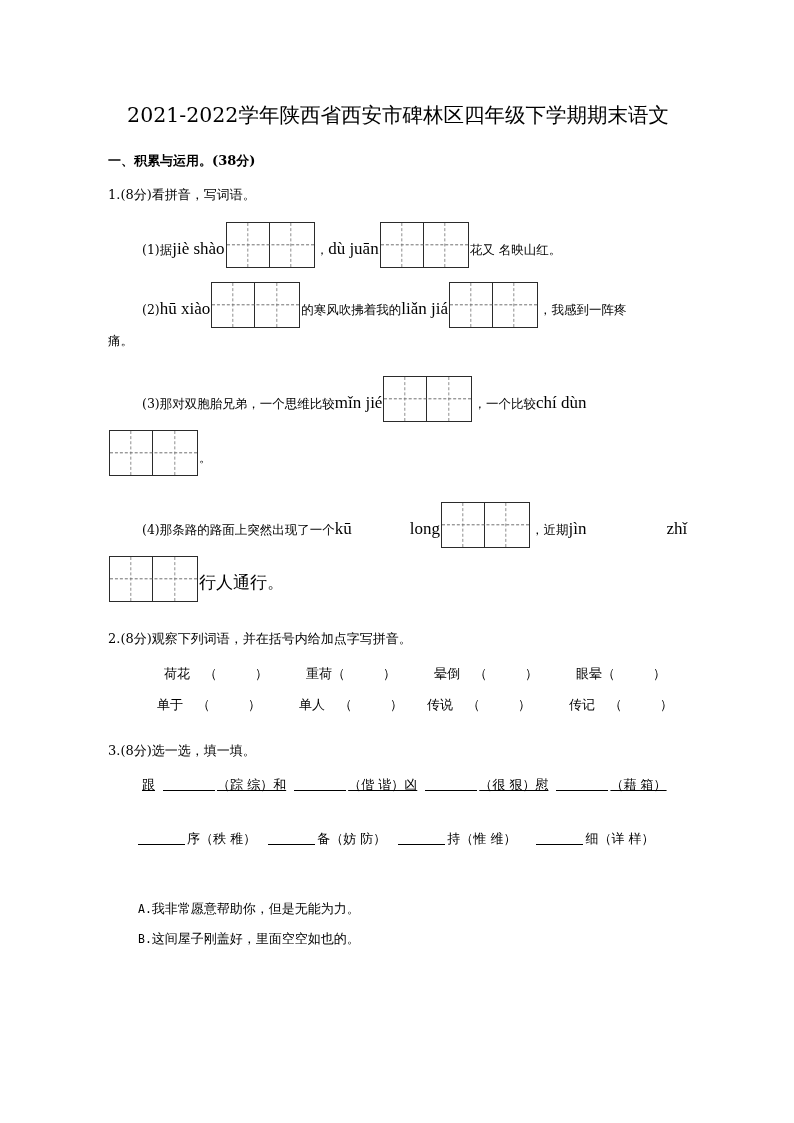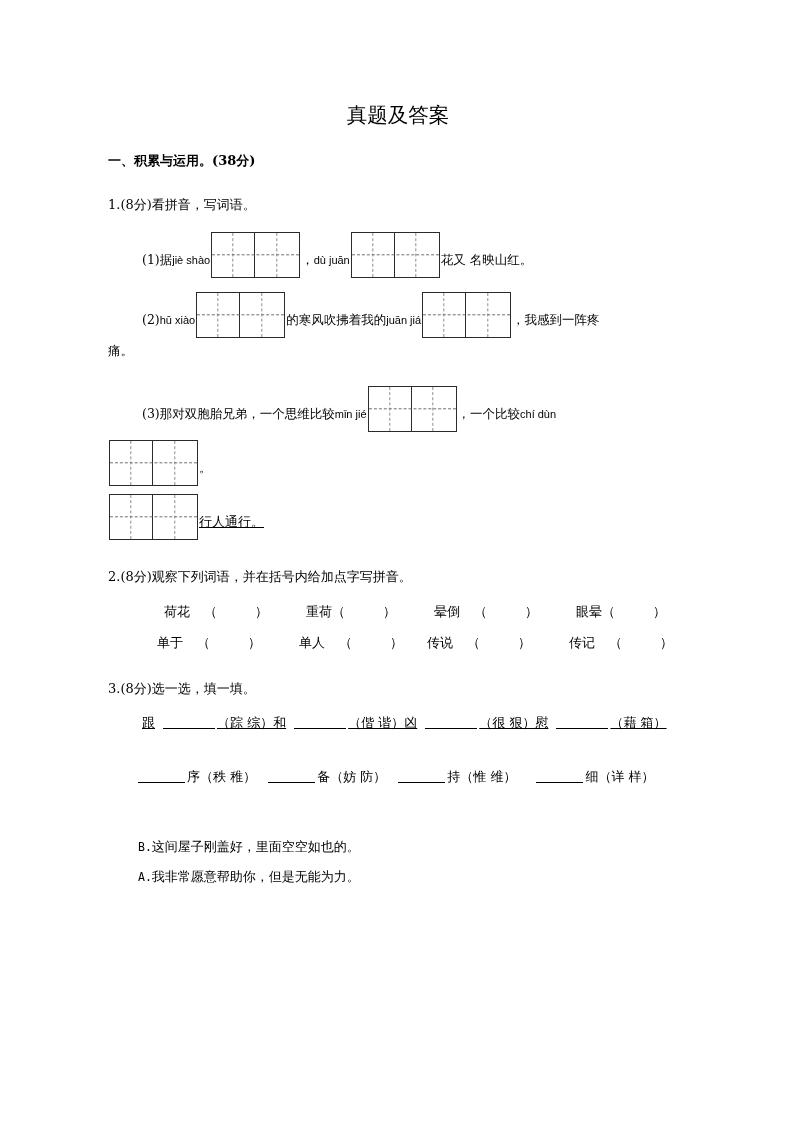--- a/index.html
+++ b/index.html
@@ -49,36 +49,36 @@
     margin-top: 18px;
     margin-bottom: 2px;
     letter-spacing: 0px;
   }
 
   
   .q {
     font-family: "DejaVu Serif", "Liberation Serif", serif;
     font-size: 13px;
     line-height: 30px;
-    margin-top: 20px;
+    margin-top: 10px;
   }
   .q-stem { white-space: nowrap; }
   .q-body { margin-top: 2px; }
 
   .sub {
     position: relative;
     font-size: 12.5px;
     line-height: 30px;
     padding-left: 34px;
     white-space: nowrap;
   }
 
   .py {
-    font-family: Liberation Sans, sans-serif;
-    font-size: 11px;
+    font-family: Liberation Serif, serif;
+    font-size: 17px;
     letter-spacing: 0px;
   }
   .han { font-family: "DejaVu Serif", "Liberation Serif", serif; }
 
   
   .tzg {
     display: inline-block;
     vertical-align: -14px;
     border: 1.6px solid #2b2b2b;
     background: #fff;
@@ -168,45 +168,48 @@
     font-size: 11.5px;
   }
 </style>
 </head>
 <body>
 
 <div class="page">
  <div class="content">
 
   <div class="doc-title">
-    <span class="line2">真题及答案</span>
+    <span>2021-2022学年陕西省西安市碑林区四年级下学期期末语文</span>
   </div>
 
   <div class="section-head">一、积累与运用。(38分)</div>
 
   <div class="q">
     <div class="q-stem">1.(8分)看拼音，写词语。</div>
 
     <div class="q-body">
 
       <div class="sub" style="margin-top:12px;">
         <span>(1)</span><span class="han">据</span><span class="py">jiè  shào</span><span class="tzg w2"><span class="cell"></span><span class="cell"></span></span><span class="han">，</span><span class="py">dù  juān</span><span class="tzg w2"><span class="cell"></span><span class="cell"></span></span><span class="han">花又 名映山红。</span>
       </div>
 
       <div class="sub" style="margin-top:14px;">
-        <span>(2)</span><span class="py">hū   xiào</span><span class="tzg w2"><span class="cell"></span><span class="cell"></span></span><span class="han">的寒风吹拂着我的</span><span class="py">juān  jiá</span><span class="tzg w2"><span class="cell"></span><span class="cell"></span></span><span class="han">，我感到一阵疼</span>
+        <span>(2)</span><span class="py">hū   xiào</span><span class="tzg w2"><span class="cell"></span><span class="cell"></span></span><span class="han">的寒风吹拂着我的</span><span class="py">liǎn  jiá</span><span class="tzg w2"><span class="cell"></span><span class="cell"></span></span><span class="han">，我感到一阵疼</span>
       </div>
       <div style="padding-left:0px;font-size:12.5px;line-height:26px;">痛。</div>
 
       <div class="sub" style="margin-top:22px;">
         <span>(3)</span><span class="han">那对双胞胎兄弟，一个思维比较</span><span class="py">mǐn   jié</span><span class="tzg w2"><span class="cell"></span><span class="cell"></span></span><span class="han">，一个比较</span><span class="py">chí    dùn</span>
       </div>
       <div style="padding-left:0px;line-height:30px;margin-top:8px;"><span class="tzg w2"><span class="cell"></span><span class="cell"></span></span><span class="han" style="font-size:12.5px;">。</span></div>
 
-      <div style="padding-left:0px;line-height:30px;margin-top:8px;"><span class="tzg w2"><span class="cell"></span><span class="cell"></span></span><span class="han" style="font-size:13px;text-decoration:underline;">行人通行。</span></div>
+      <div class="sub" style="margin-top:26px;">
+        <span>(4)</span><span class="han">那条路的路面上突然出现了一个</span><span class="py">kū</span><span class="sp6"></span><span class="py">long</span><span class="tzg w2"><span class="cell"></span><span class="cell"></span></span><span class="han">，近期</span><span class="py">jìn</span><span class="spx"></span><span class="py">zhǐ</span>
+      </div>
+      <div style="padding-left:0px;line-height:30px;margin-top:8px;"><span class="tzg w2"><span class="cell"></span><span class="cell"></span></span><span class="han" style="font-size:17px;">行人通行。</span></div>
     </div>
   </div>
 
   <div class="q" style="margin-top:22px;">
     <div class="q-stem">2.(8分)观察下列词语，并在括号内给加点字写拼音。</div>
 
     <div class="wordrow" style="margin-top:4px;">
       <span class="item"><span class="han">荷花</span><span class="sp2"></span><span class="brk">（</span><span class="sp4"></span><span class="brk">）</span></span><span class="sp4"></span><span class="item"><span class="han">重荷</span><span class="brk">（</span><span class="sp4"></span><span class="brk">）</span></span><span class="sp4"></span><span class="item"><span class="han">晕倒</span><span class="sp2"></span><span class="brk">（</span><span class="sp4"></span><span class="brk">）</span></span><span class="sp4"></span><span class="item"><span class="han">眼晕</span><span class="brk">（</span><span class="sp4"></span><span class="brk">）</span></span>
     </div>
 
@@ -222,21 +225,21 @@
       <span class="han">跟</span><span class="sp2" style="width:6px;"></span><span class="blank"></span><span class="han">（踪 综）和</span><span class="sp2" style="width:6px;"></span><span class="blank"></span><span class="han">（偕 谐）凶</span><span class="sp2" style="width:6px;"></span><span class="blank"></span><span class="han">（很 狠）慰</span><span class="sp2" style="width:6px;"></span><span class="blank"></span><span class="han">（藉 箱）</span>
     </div>
 
     <div class="fillrow" style="margin-top:24px;padding-left:28px;">
       <span class="blank s"></span><span class="han">序（秩 稚）</span><span class="sp2" style="width:10px;"></span><span class="blank s"></span><span class="han">备（妨 防）</span><span class="sp2" style="width:10px;"></span><span class="blank s"></span><span class="han">持（惟 维）</span><span class="sp2" style="width:18px;"></span><span class="blank s"></span><span class="han">细（详 样）</span>
     </div>
   </div>
 
   <div class="q" style="margin-top:40px;">
     <div class="opt">
+      <span class="lab">A.</span><span class="han">我非常愿意帮助你，但是无能为力。</span>
+    </div>
+    <div class="opt">
       <span class="lab">B.</span><span class="han">这间屋子刚盖好，里面空空如也的。</span>
-    </div>
-    <div class="opt">
-      <span class="lab">A.</span><span class="han">我非常愿意帮助你，但是无能为力。</span>
     </div>
   </div>
 
  </div>
 </div>
 
 </body></html>

